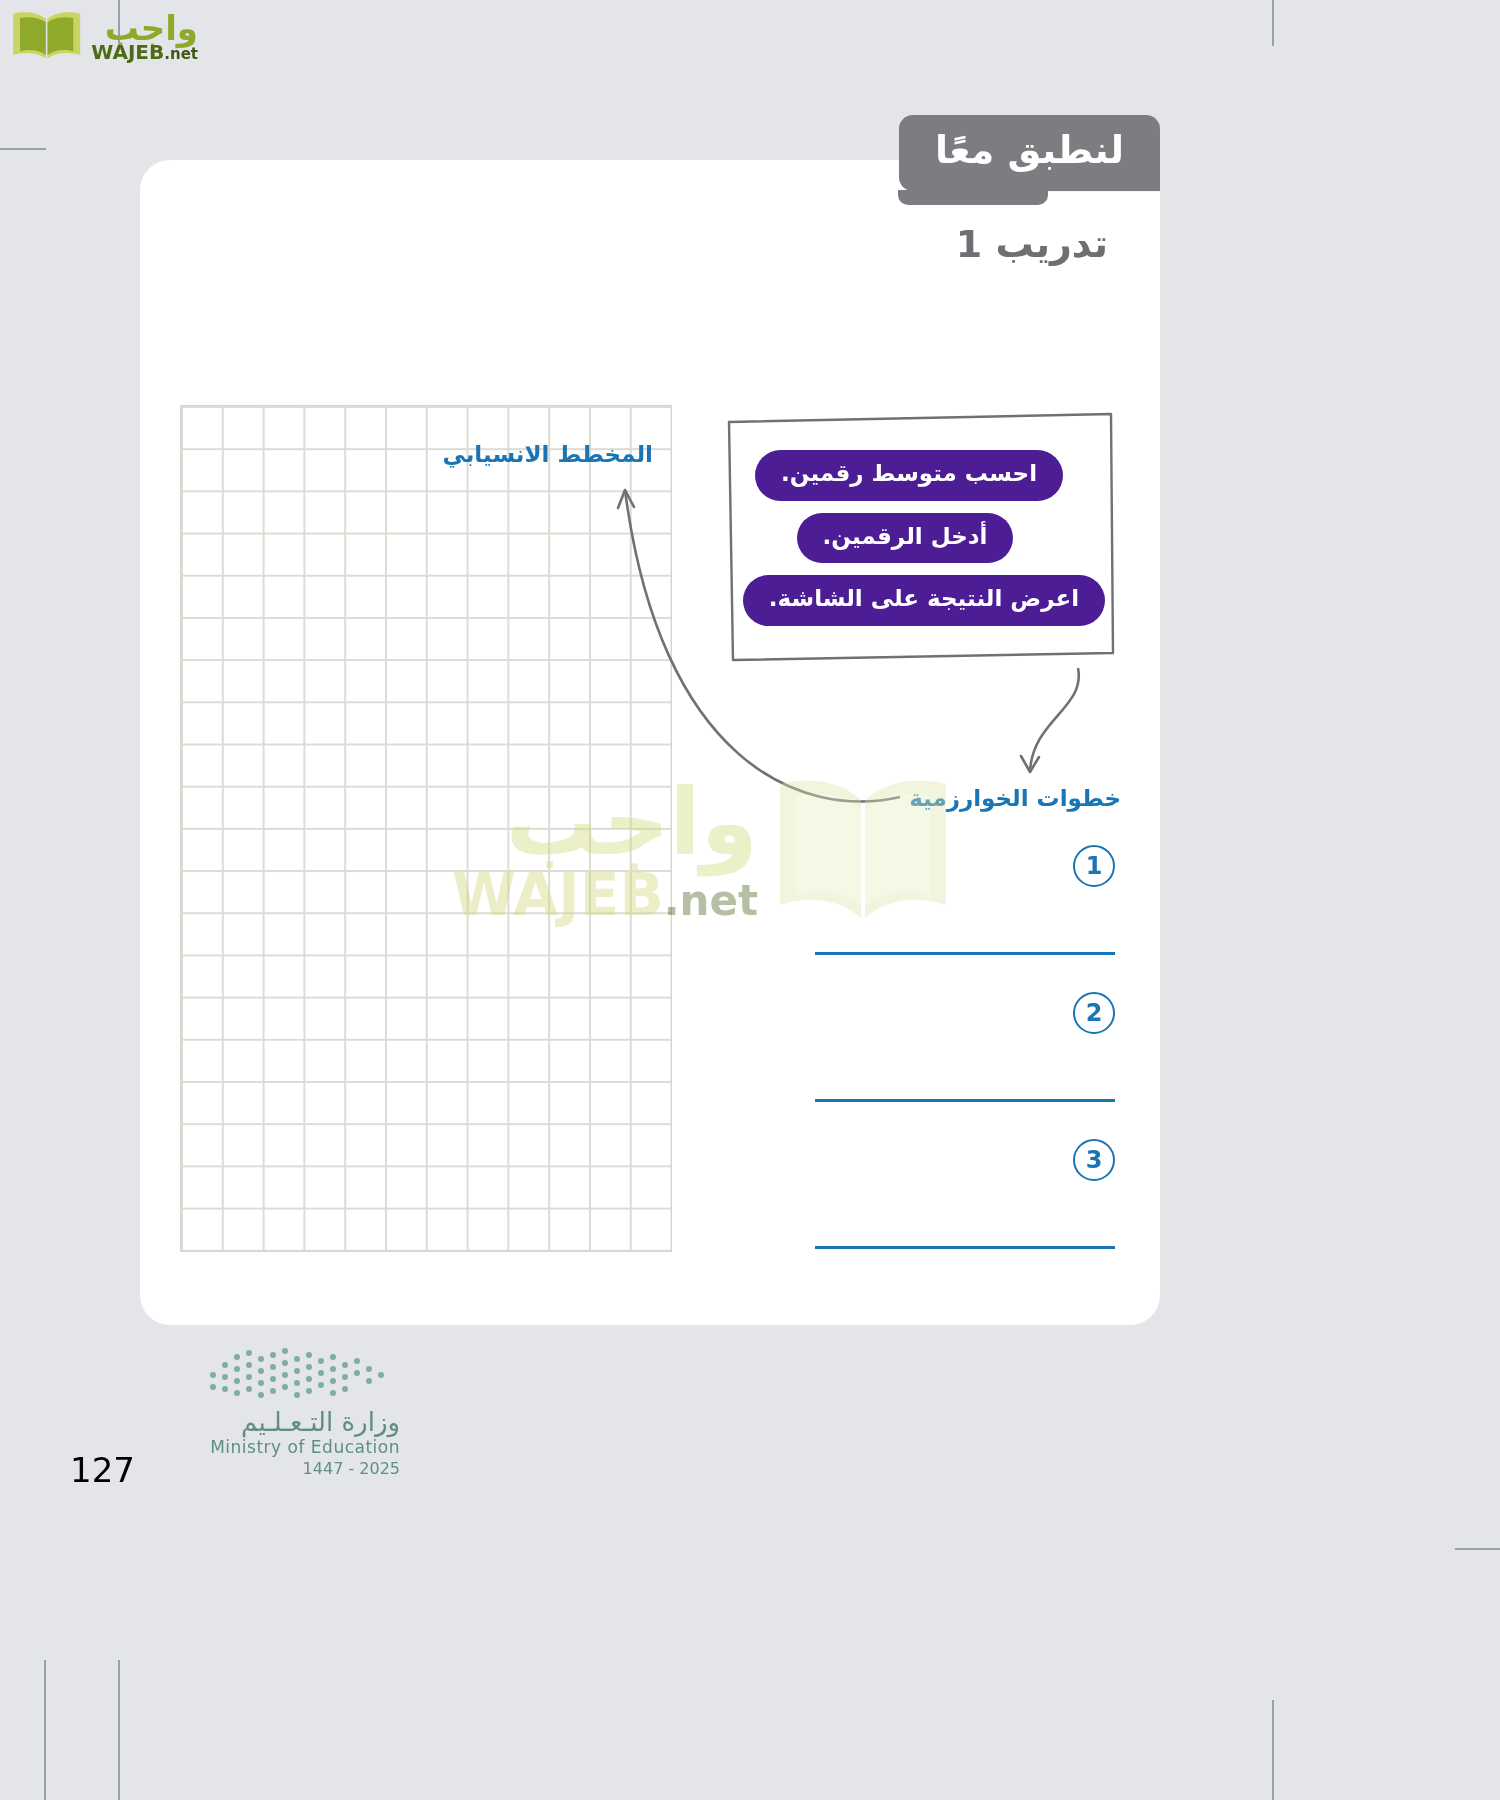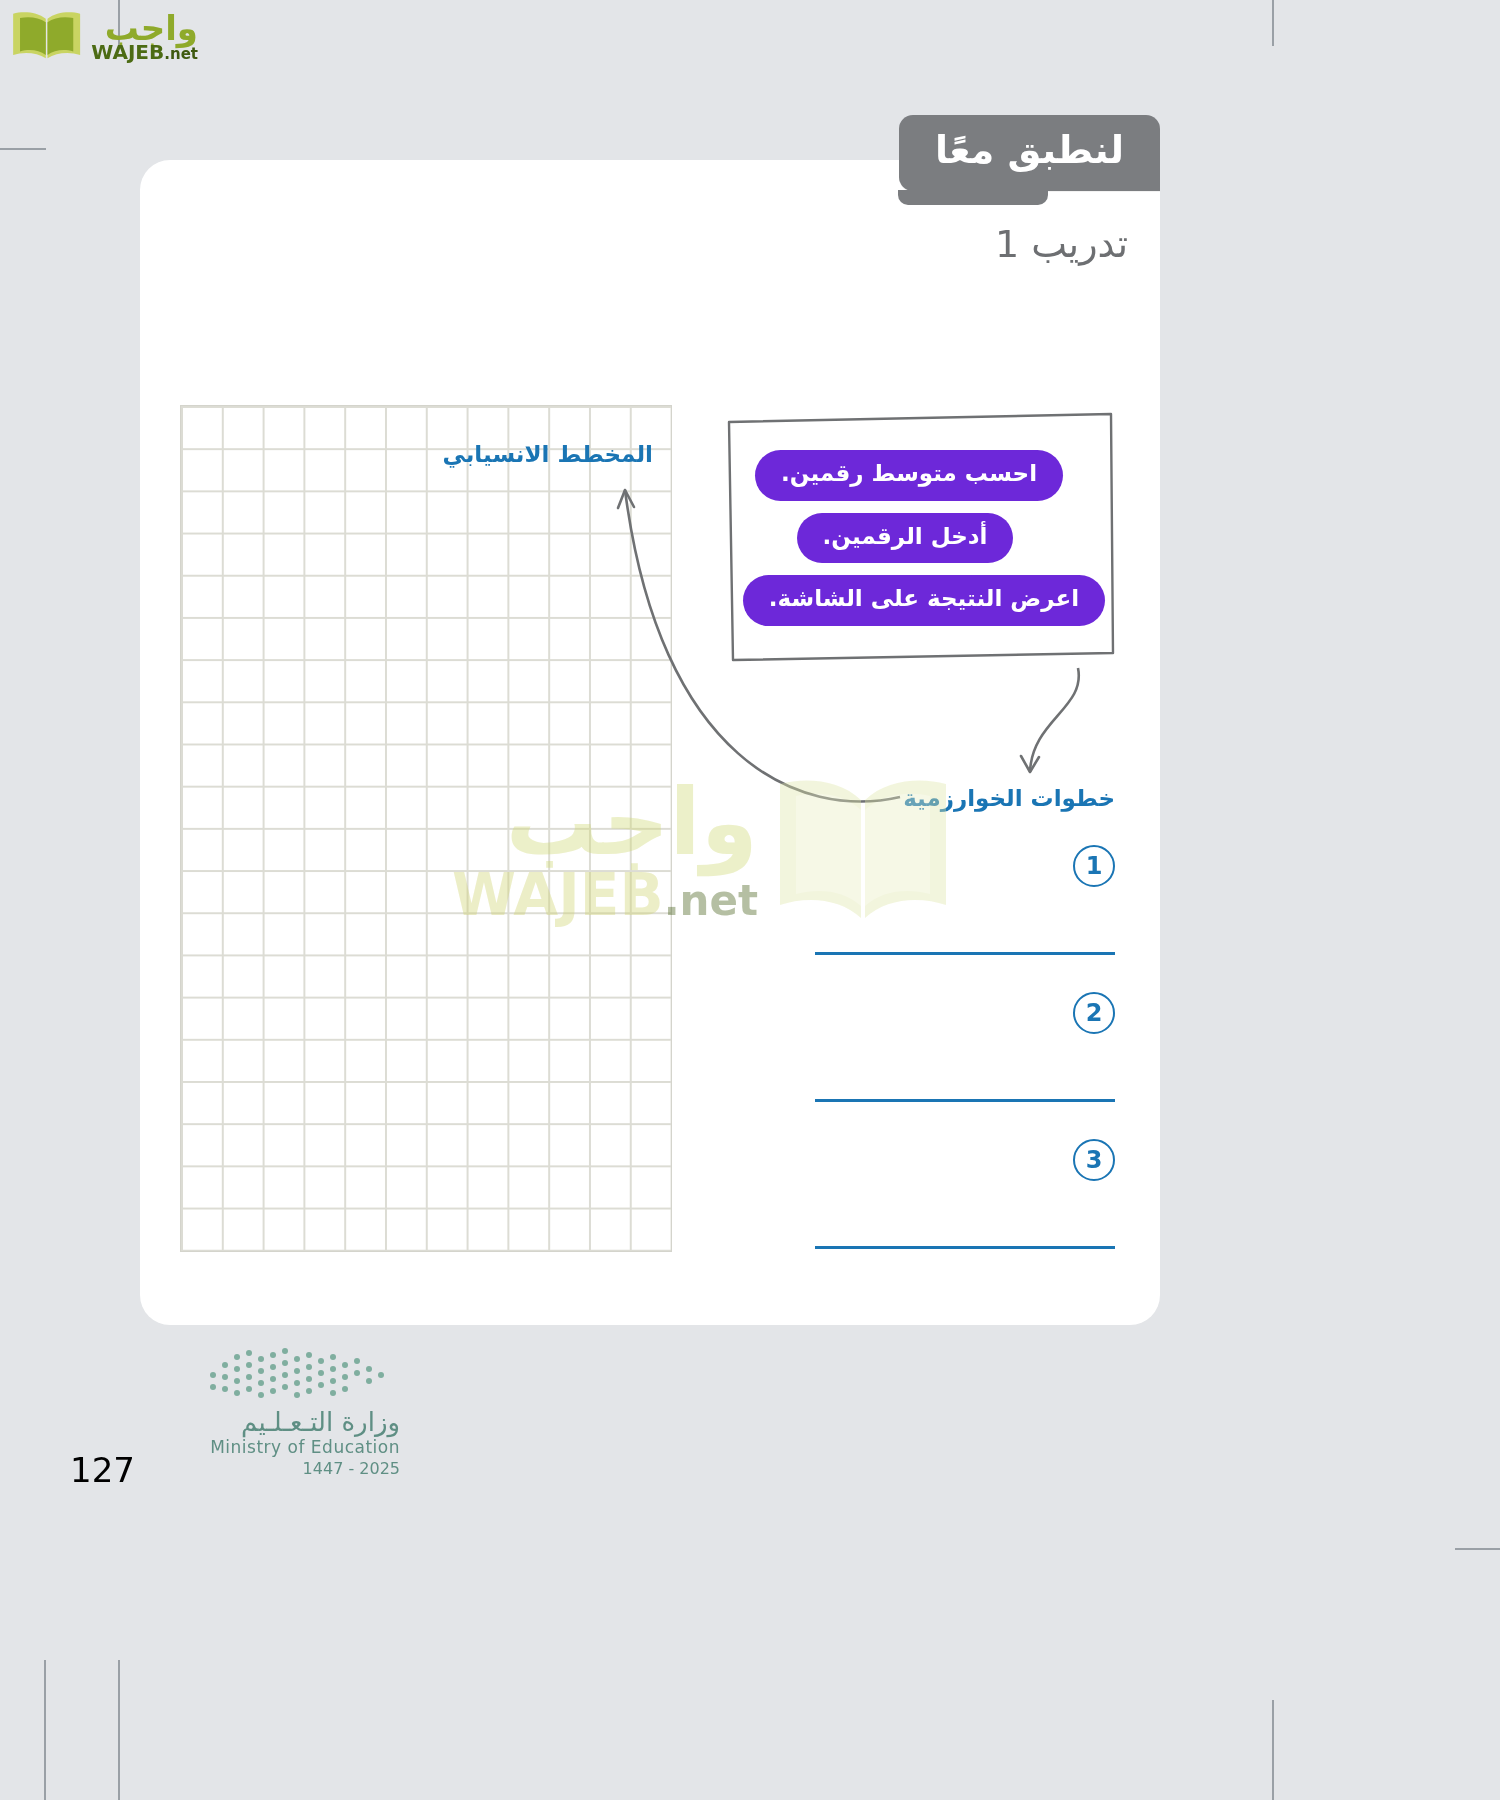--- a/index.html
+++ b/index.html
@@ -93,24 +93,24 @@
     bottom: -14px;
     width: 150px;
     height: 15px;
     background: #7b7d80;
     border-radius: 0 0 10px 10px;
   }
 
   
   .train-title {
     position: absolute;
-    right: 32px;
+    right: 52px;
     top: 62px;
     font-size: 38px;
-    font-weight: normal;
+    font-weight: bold;
     color: #6d6f72;
     direction: rtl;
   }
 
   .instr {
     position: absolute;
     right: 42px;
     top: 128px;
     width: 930px;
     direction: rtl;
@@ -168,37 +168,37 @@
     inset: 0;
     padding: 42px 28px 0 28px;
     box-sizing: border-box;
     display: flex;
     flex-direction: column;
     align-items: center;
     gap: 12px;
     direction: rtl;
   }
   .pill {
-    background: #6d28d9;
+    background: #4c1d95;
     color: #ffffff;
     font-size: 23px;
     font-weight: bold;
     padding: 10px 26px 13px 26px;
     border-radius: 26px;
     white-space: nowrap;
     line-height: 1.2;
   }
   .pill.p1 { align-self: center; margin-right: 22px; }
   .pill.p2 { align-self: center; margin-right: -8px; }
   .pill.p3 { align-self: center; margin-right: 30px; }
 
   
   .algo-label {
     position: absolute;
-    right: 45px;
+    right: 39px;
     top: 625px;
     font-size: 23px;
     font-weight: bold;
     color: #1a75b4;
     direction: rtl;
     white-space: nowrap;
   }
 
   
   .connectors {

